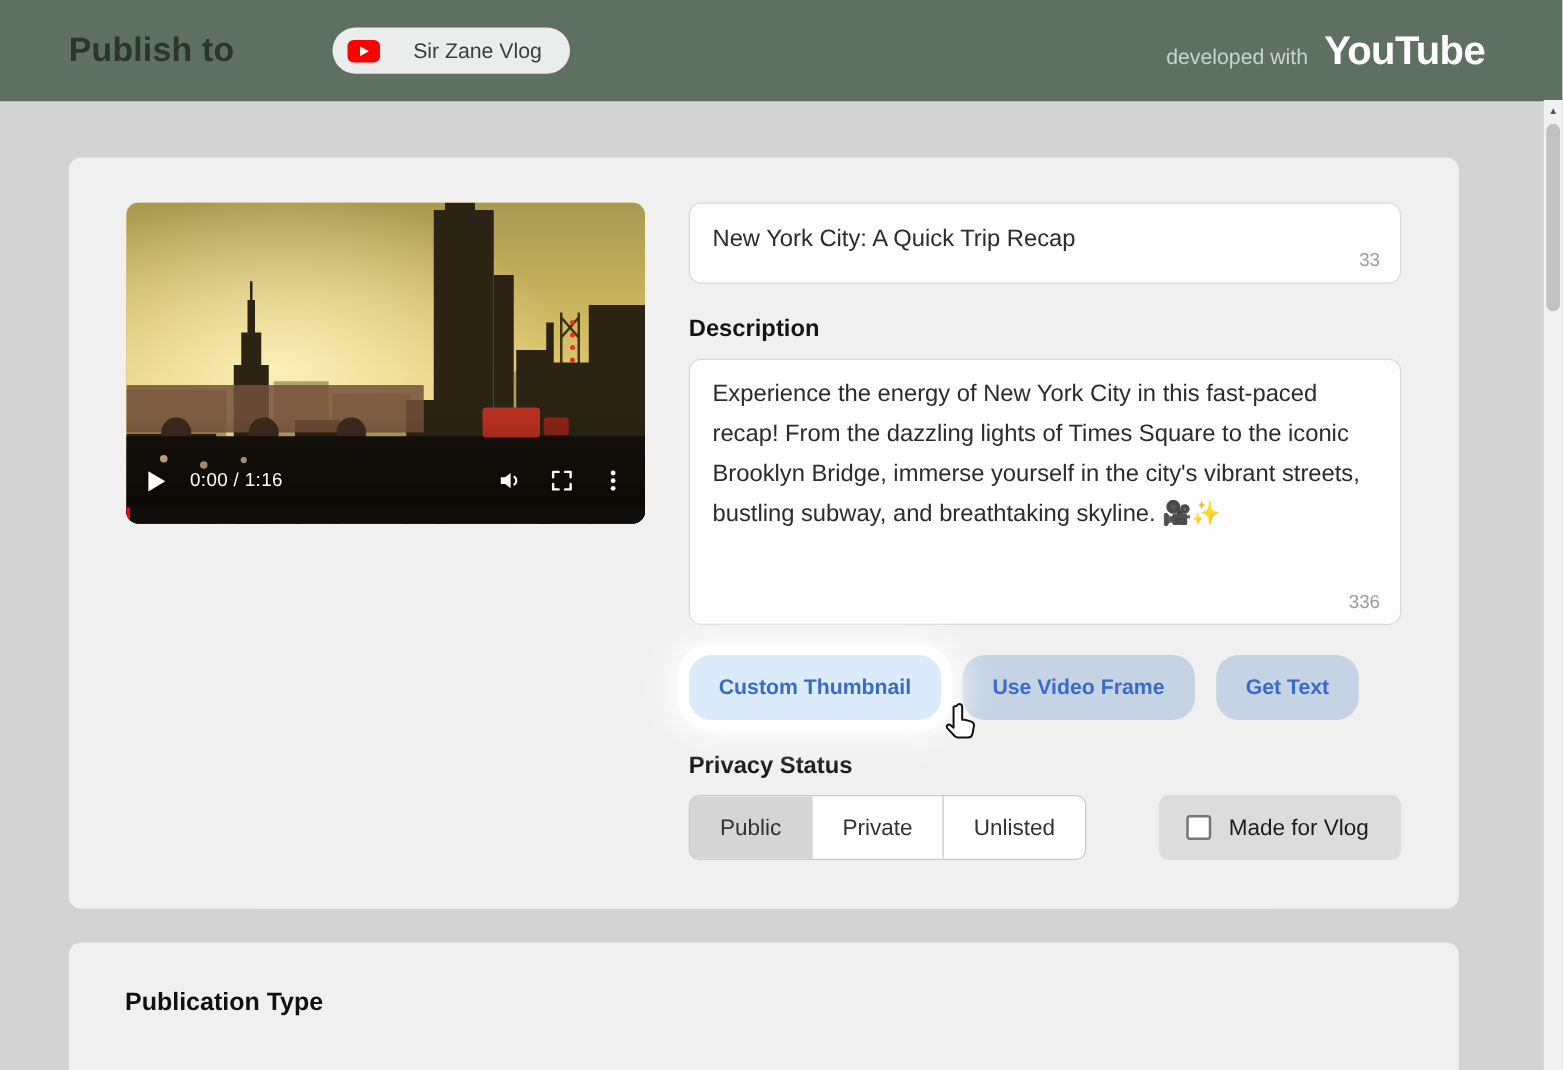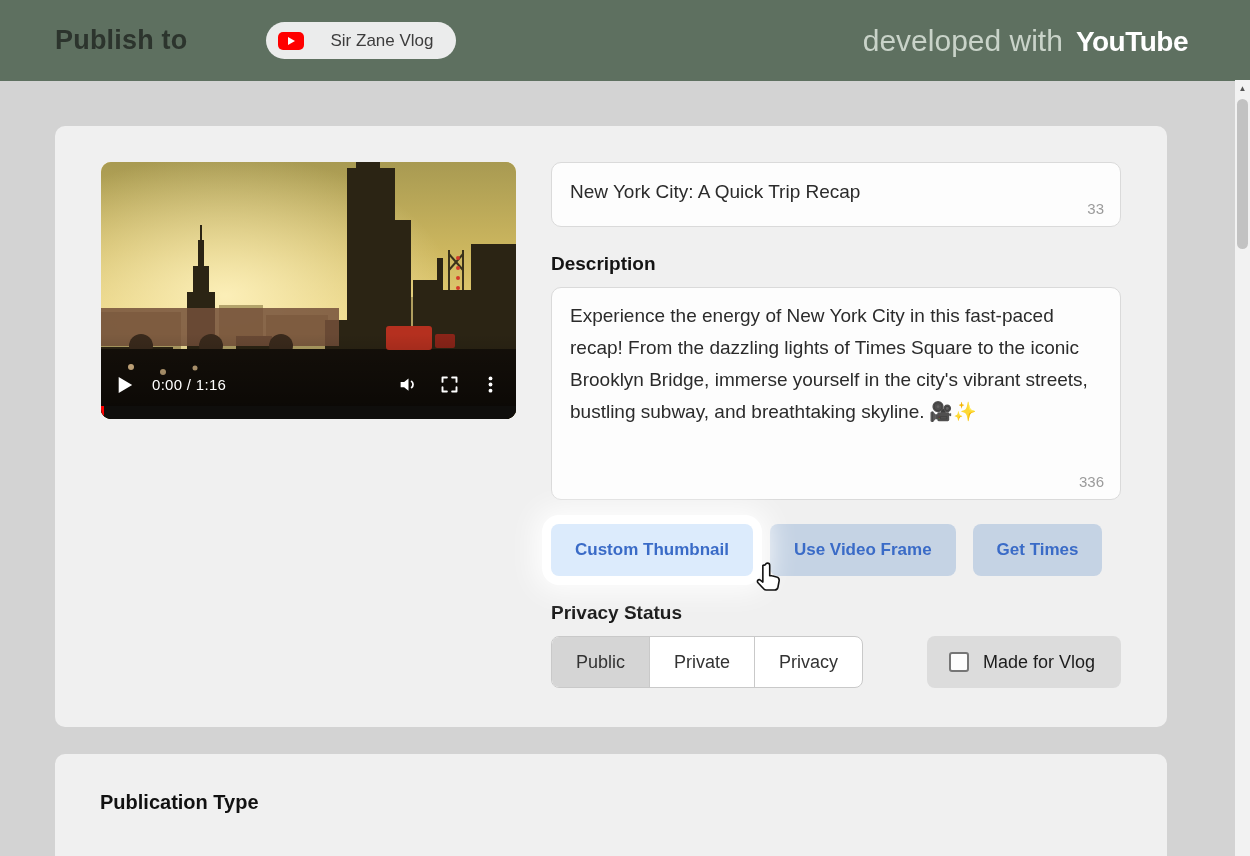--- a/index.html
+++ b/index.html
@@ -7,22 +7,22 @@
   body { background:#d3d3d3; font-family:"Liberation Sans", sans-serif; position:relative; }
 
   
   .header { height:81px; background:var(--header-bg,#5e7060); display:flex; align-items:center; padding:0 62px 0 55px; }
   .header-title { font-size:27px; font-weight:bold; color:#2c342d; letter-spacing:.2px; }
   .channel-pill { margin-left:78px; background:#ebecec; border-radius:22px; height:37px; display:flex; align-items:center; gap:27px; padding:0 22px 0 12px; cursor:pointer; }
   .yt-badge { width:26px; height:18px; background:#ff0000; border-radius:5px; display:flex; align-items:center; justify-content:center; flex:none; }
   .yt-badge::after { content:""; display:block; width:0; height:0; border-left:7px solid #fff; border-top:4.5px solid transparent; border-bottom:4.5px solid transparent; margin-left:1px; }
   .channel-name { font-size:17px; color:#3d3d3d; white-space:nowrap; }
   .header-right { margin-left:auto; display:flex; align-items:baseline; gap:13px; }
-  .dev-with { font-size:30px; font-weight:300; color:#c9d3c9; }
-  .brand { font-size:28px; font-weight:bold; color:#ffffff; letter-spacing:-0.5px; }
+  .dev-with { font-size:17px; font-weight:300; color:#c9d3c9; }
+  .brand { font-size:32px; font-weight:bold; color:#ffffff; letter-spacing:-0.5px; }
 
   
   .content { padding:45px 83px 0 55px; }
   .card { background:#f0f0f0; border-radius:10px; }
   .card-main { padding:36px 46px 39px; display:flex; gap:35px; }
 
   
   .video { width:415px; height:257px; border-radius:10px; position:relative; overflow:hidden; flex:none; cursor:pointer; background:#d9c162; }
   .video .scene { position:absolute; inset:0; width:100%; height:100%; display:block; }
   .video-shade { position:absolute; left:0; right:0; bottom:0; height:85px; background:linear-gradient(transparent, rgba(0,0,0,.5)); }
@@ -38,21 +38,21 @@
   .form-col { flex:1; min-width:0; }
   .field { position:relative; background:#fdfdfd; border:1px solid #dadada; border-radius:10px; }
   .title-field { height:65px; }
   .title-field input { width:100%; height:58px; border:none; outline:none; background:transparent; font-family:"Liberation Sans", sans-serif; font-size:19px; color:#2b2b2b; padding:0 60px 0 18px; }
   .char-count { position:absolute; right:16px; bottom:9px; font-size:15px; color:#9b9b9b; }
   .section-label { font-size:19px; font-weight:bold; color:#141414; margin:26px 0 12px; }
   .desc-field { height:213px; }
   .desc-field textarea { width:100%; height:176px; resize:none; border:none; outline:none; background:transparent; font-family:"Liberation Sans", sans-serif; font-size:19px; line-height:32px; color:#2b2b2b; padding:12px 18px 0; overflow:hidden; display:block; }
 
   .btn-row { margin-top:24px; display:flex; align-items:center; gap:17px; }
-  .btn { height:52px; padding:0 24px; border:none; border-radius:8px; background:#c5d3e4; color:var(--accent,#3a6bc7); font-family:"Liberation Sans", sans-serif; font-weight:bold; font-size:17px; cursor:pointer; white-space:nowrap; }
+  .btn { height:52px; padding:0 24px; border:none; border-radius:18px; background:#c5d3e4; color:var(--accent,#3a6bc7); font-family:"Liberation Sans", sans-serif; font-weight:bold; font-size:17px; cursor:pointer; white-space:nowrap; }
   .btn-highlight { background:#dcebfc; box-shadow:0 0 0 9px #ffffff, 0 0 28px 16px rgba(255,255,255,.92); position:relative; z-index:2; }
 
   .priv-row { margin-top:12px; display:flex; align-items:center; }
   .segmented { display:flex; border:1px solid #c9c9c9; border-radius:8px; overflow:hidden; background:#fff; }
   .segment { height:50px; line-height:50px; padding:0 24px; font-size:18px; color:#333; cursor:pointer; border-left:1px solid #c9c9c9; }
   .segment:first-child { border-left:none; }
   .segment.selected { background:#d5d5d5; }
   .kids-box { margin-left:auto; height:52px; background:#dcdcdc; border-radius:8px; display:flex; align-items:center; gap:14px; padding:0 26px 0 22px; }
   .checkbox { width:20px; height:20px; background:#fdfdfd; border:2px solid #767676; border-radius:3px; cursor:pointer; flex:none; }
   .kids-label { font-size:18px; color:#1c1c1c; white-space:nowrap; }
@@ -194,30 +194,30 @@
       <div class="section-label">Description</div>
 
       <div class="field desc-field">
         <textarea style="">Experience the energy of New York City in this fast-paced recap! From the dazzling lights of Times Square to the iconic Brooklyn Bridge, immerse yourself in the city's vibrant streets, bustling subway, and breathtaking skyline. 🎥✨</textarea>
         <span class="char-count">336</span>
       </div>
 
       <div class="btn-row">
         <button class="btn btn-highlight">Custom Thumbnail</button>
         <button class="btn">Use Video Frame</button>
-        <button class="btn">Get Times</button>
+        <button class="btn">Get Text</button>
       </div>
 
       <div class="section-label">Privacy Status</div>
 
       <div class="priv-row">
         <div class="segmented">
           <div class="segment selected">Public</div>
           <div class="segment">Private</div>
-          <div class="segment">Privacy</div>
+          <div class="segment">Unlisted</div>
         </div>
         <div class="kids-box">
           <span class="checkbox"></span>
           <span class="kids-label">Made for Vlog</span>
         </div>
       </div>
 
     </div>
   </div>
 

